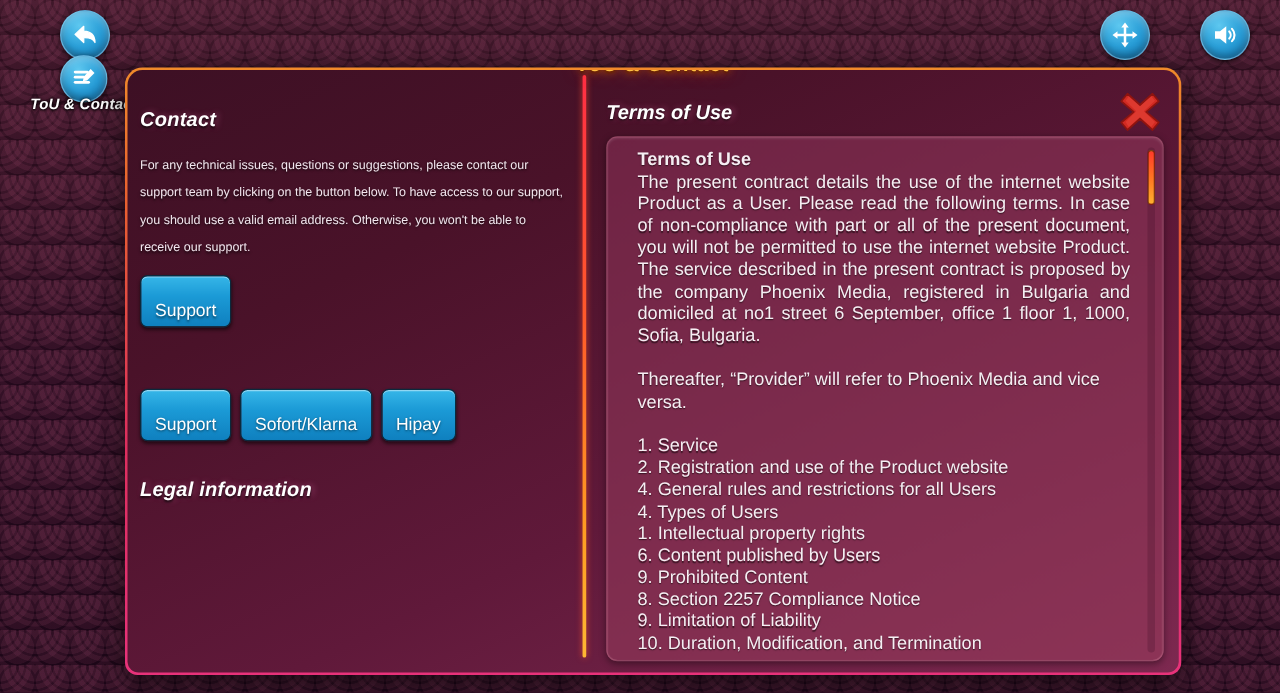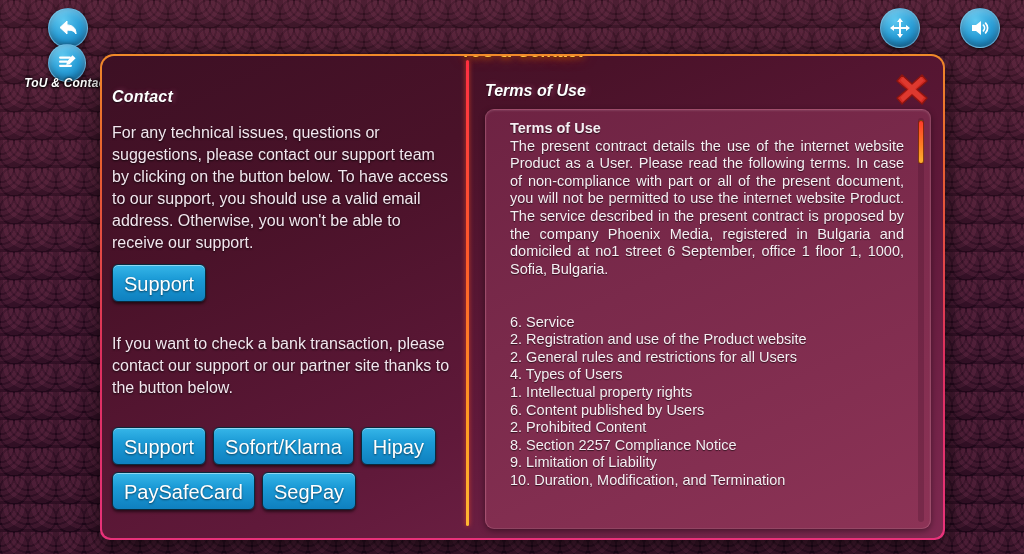--- a/index.html
+++ b/index.html
@@ -105,30 +105,30 @@
   }
   .sec-head{
     color:#ffffff;
     font-size:16px;font-weight:bold;font-style:italic;
     letter-spacing:0.2px;
     text-shadow:0 1px 2px rgba(0,0,0,0.8), 2px 0 5px rgba(255,120,190,0.35);
     margin-bottom:16px;
   }
   .sec-body{
     color:#f2e6ee;
-    font-size:16px;
+    font-size:10px;
     line-height:22px;
     text-shadow:0 1px 2px rgba(0,0,0,0.75);
     margin-bottom:10px;
   }
   .btn-row{display:flex;flex-wrap:wrap;gap:7px;margin-bottom:7px;}
   .blue-btn{
     display:inline-block;
-    padding:8px 11px 5px;
-    font-size:20px;
+    padding:19px 11px 5px;
+    font-size:14px;
     color:#ffffff;
     background:linear-gradient(180deg,#36b6e8 0%,#1b9ad6 40%,#0f80bf 100%);
     border:1px solid #0a2a3d;
     border-radius:6px;
     box-shadow:inset 0 1px 0 rgba(255,255,255,0.45), 0 2px 3px rgba(0,0,0,0.55);
     text-shadow:0 1px 2px rgba(0,0,0,0.55);
     cursor:pointer;
     white-space:nowrap;
   }
   .gap-lg{height:24px;}
@@ -240,55 +240,51 @@
     <div id="left-pane">
 
       <div class="sec-head">Contact</div>
       <div class="sec-body">For any technical issues, questions or suggestions, please contact our support team by clicking on the button below. To have access to our support, you should use a valid email address. Otherwise, you won't be able to receive our support.</div>
       <div class="btn-row">
         <span class="blue-btn">Support</span>
       </div>
 
       <div class="gap-lg"></div>
 
-      <div class="sec-body">If you want to check a bank transaction, please contact our support or our partner site thanks to the button below.</div>
 
       <div class="gap-md"></div>
 
       <div class="btn-row">
         <span class="blue-btn">Support</span>
         <span class="blue-btn">Sofort/Klarna</span>
         <span class="blue-btn">Hipay</span>
       </div>
-      <div class="btn-row">
-        <span class="blue-btn">PaySafeCard</span>
-        <span class="blue-btn">SegPay</span>
-      </div>
 
       <div class="gap-lg"></div>
 
       <div class="sec-head">Legal information</div>
     </div>
 
     <div id="right-pane">
       <div id="right-head">Terms of Use</div>
 
       <div id="tou-box">
         <div id="tou-content">
           <div class="t-head">Terms of Use</div>
           <div class="t-para">The present contract details the use of the internet website Product as a User. Please read the following terms. In case of non-compliance with part or all of the present document, you will not be permitted to use the internet website Product. The service described in the present contract is proposed by the company Phoenix Media, registered in Bulgaria and domiciled at no1 street 6 September, office 1 floor 1, 1000, Sofia, Bulgaria.</div>
           <div class="t-blank"></div>
+          <div>Thereafter, “Provider” will refer to Phoenix Media and vice versa.</div>
           <div class="t-blank"></div>
-          <div class="t-line">6. Service</div>
+          <div class="t-line">1. Service</div>
           <div class="t-line">2. Registration and use of the Product website</div>
-          <div class="t-line">2. General rules and restrictions for all Users</div>
+          <div class="t-line">4. General rules and restrictions for all Users</div>
           <div class="t-line">4. Types of Users</div>
           <div class="t-line">1. Intellectual property rights</div>
           <div class="t-line">6. Content published by Users</div>
-          <div class="t-line">2. Prohibited Content</div>
+          <div class="t-line">9. Prohibited Content</div>
           <div class="t-line">8. Section 2257 Compliance Notice</div>
           <div class="t-line">9. Limitation of Liability</div>
           <div class="t-line">10. Duration, Modification, and Termination</div>
         </div>
 
         <div id="tou-scroll-track"></div>
         <div id="tou-scroll-thumb"></div>
       </div>
     </div>
 

